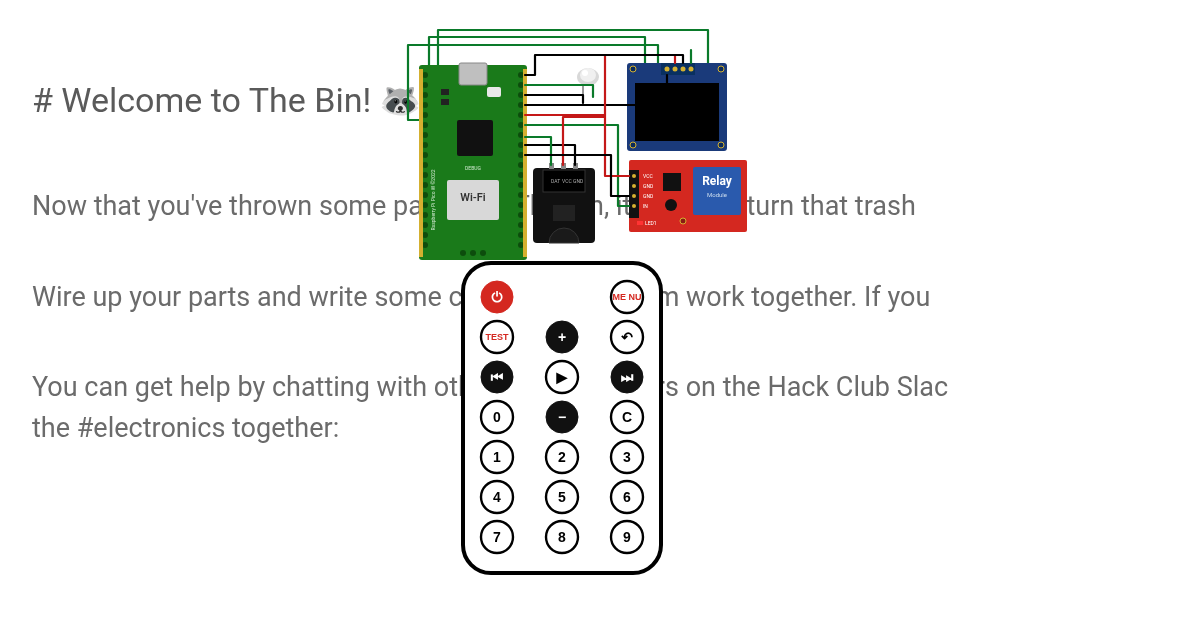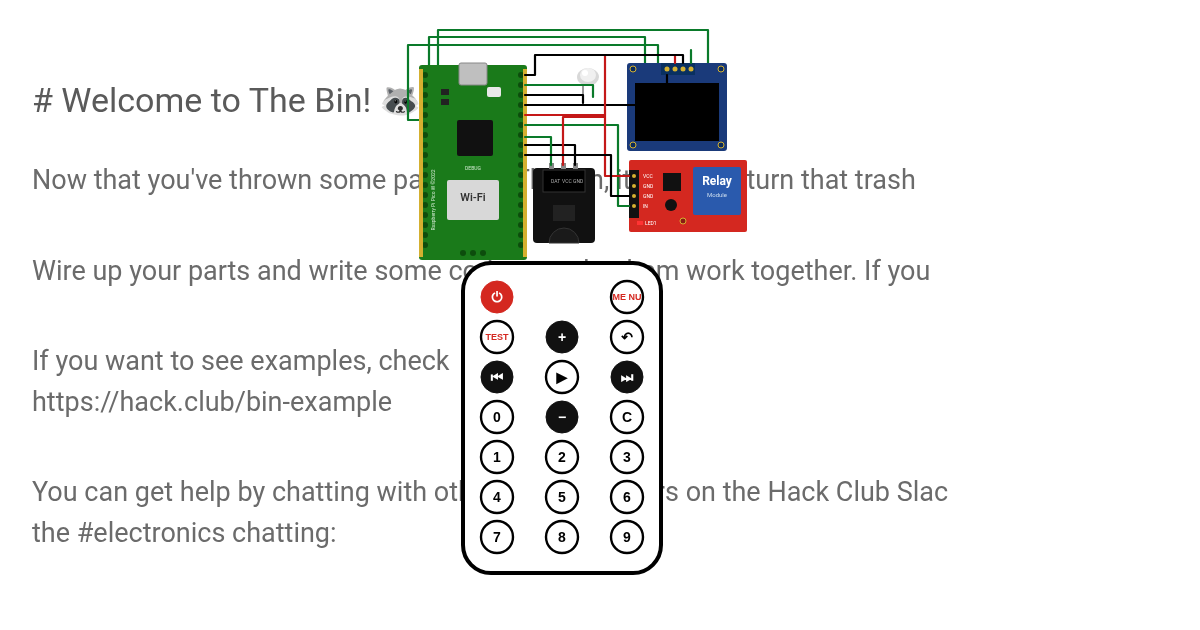--- a/index.html
+++ b/index.html
@@ -19,21 +19,21 @@
       color: #6b6b6b;
       font-size: 27px;
       line-height: 1.5;
       z-index: 1;
     }
     .heading {
       font-size: 34px;
       color: #5a5a5a;
       font-weight: 400;
       margin-top: 75px;
-      margin-bottom: 34px;
+      margin-bottom: 60px;
     }
     .para {
       margin-bottom: 50px;
       white-space: nowrap;
     }
     .diagram {
       position: absolute;
       z-index: 2;
       top: 25px;
       left: 405px;
@@ -82,26 +82,22 @@
 </head>
 <body>
 
 <div class="text-layer">
   <div class="heading"># Welcome to The Bin! 🦝</div>
   <div class="para">Now that you've thrown some parts into The Bin, it's time to turn that trash</div>
   <div class="para">
     <span>Wire up your parts and write some code to make them work together. If you</span><br>
   </div>
   <div class="para">
-    <span>If you want to see examples, check</span><br>
-    <span>https://hack.club/bin-example</span>
-  </div>
-  <div class="para">
     <span>You can get help by chatting with other high schoolers on the Hack Club Slac</span><br>
-    <span>the #electronics chatting:</span>
+    <span>the #electronics together:</span>
   </div>
 </div>
 
 <svg class="diagram" viewBox="0 0 460 560">
 
   <path class="wire" stroke="#0a7a2a" d="M 33 60 L 33 5 L 303 5 L 303 38"></path>
   <path class="wire" stroke="#0a7a2a" d="M 24 70 L 24 12 L 240 12 L 240 38"></path>
   <path class="wire" stroke="#0a7a2a" d="M 15 95 L 3 95 L 3 20 L 253 20 L 253 38"></path>
 
   <g>

